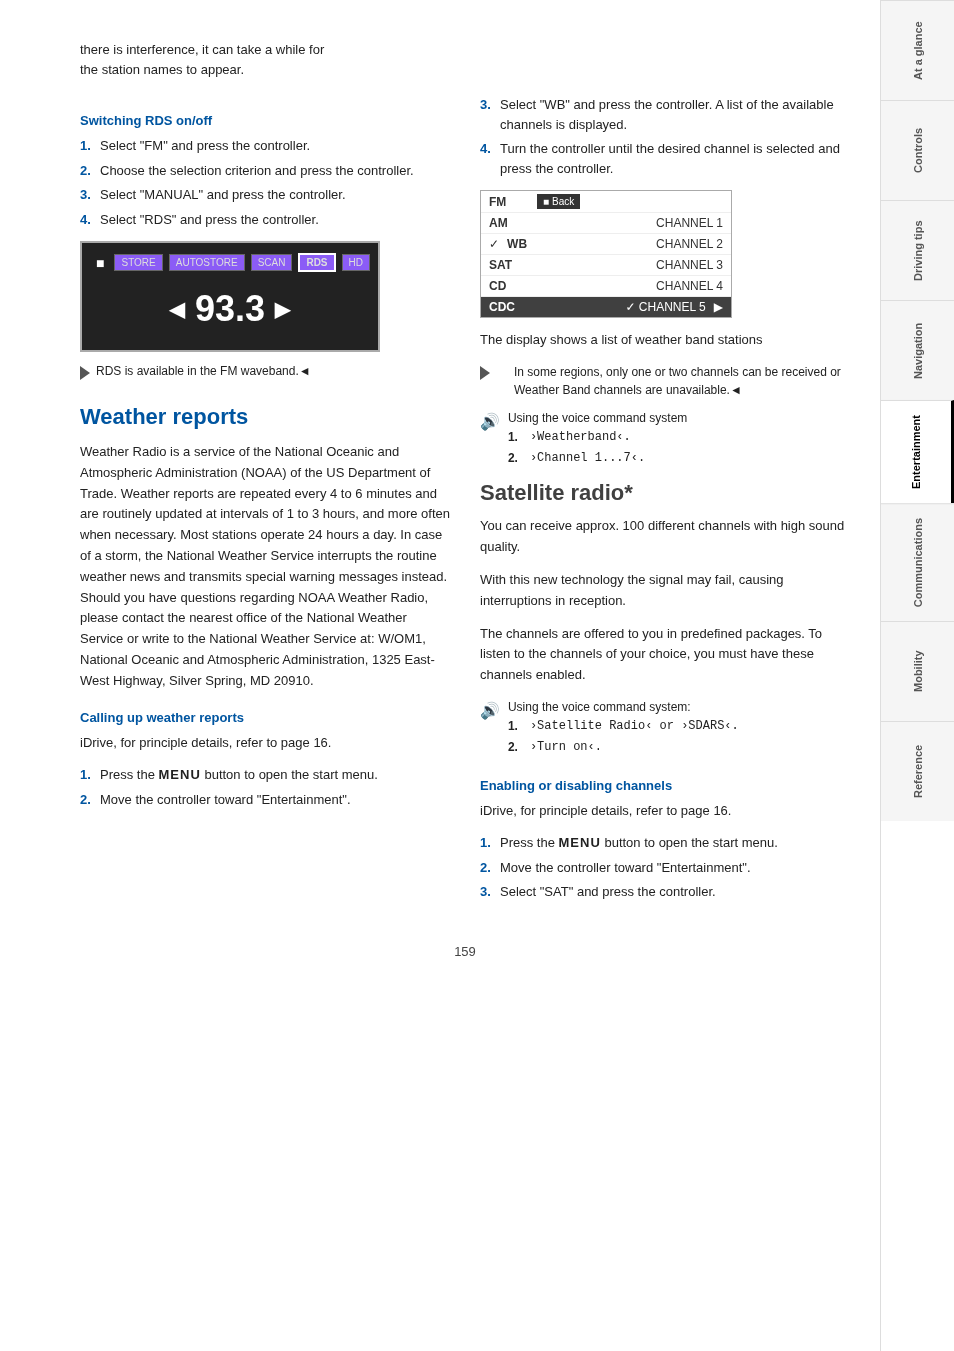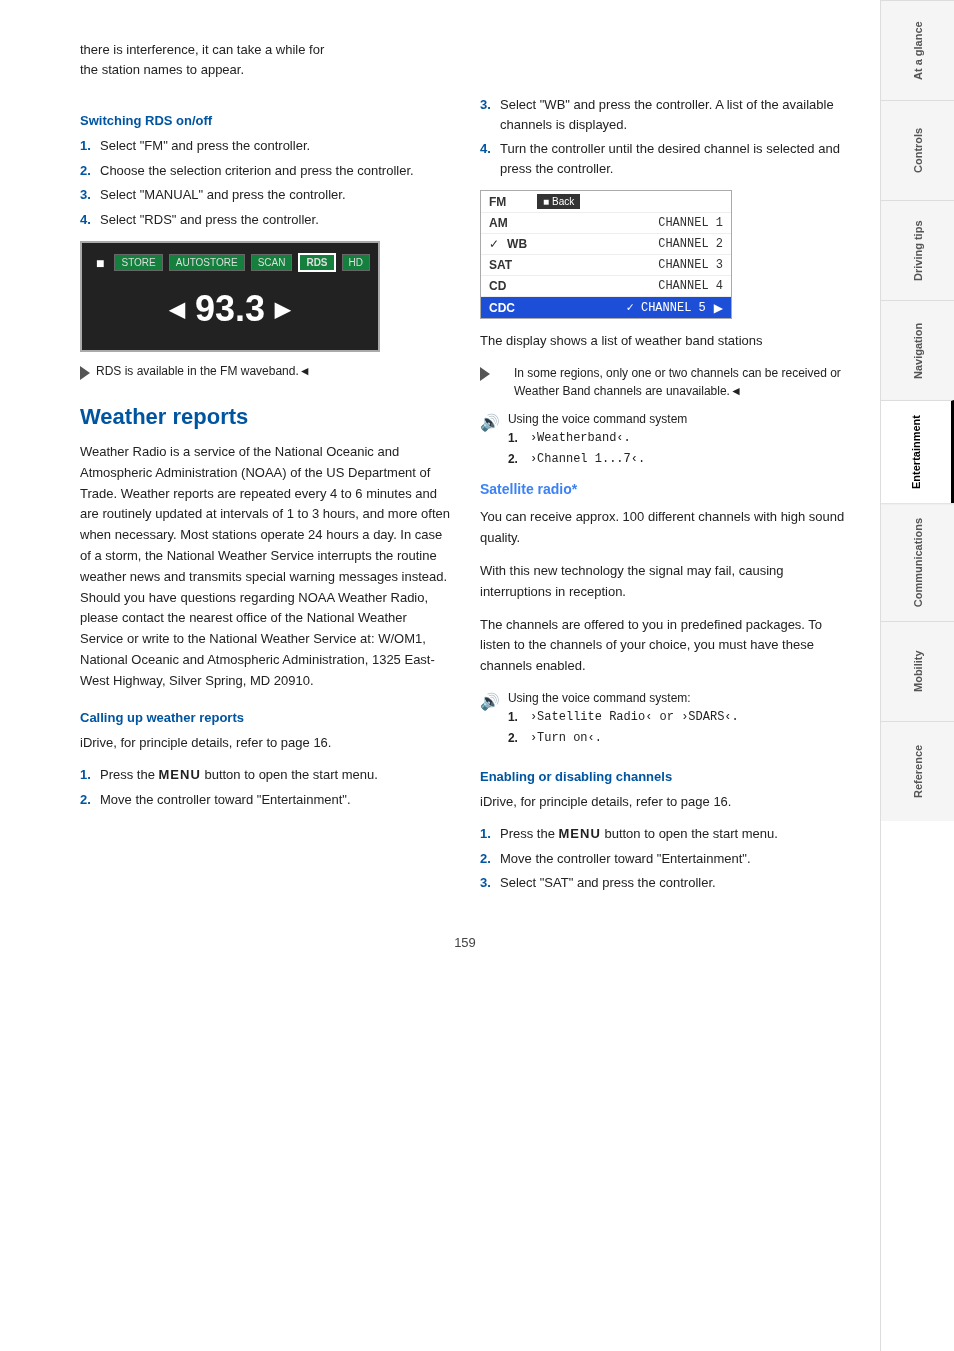--- a/index.html
+++ b/index.html
@@ -106,21 +106,21 @@
 
     .radio-display-top {
       display: flex;
       align-items: center;
       gap: 6px;
       font-size: 11px;
       margin-bottom: 6px;
     }
 
     .radio-btn {
-      background: #15803d;
+      background: #8b5cf6;
       border: 1px solid #666;
       color: #ddd;
       padding: 2px 6px;
       font-size: 10px;
     }
 
     .radio-btn.rds-active {
       border: 2px solid #fff;
       font-weight: bold;
     }
@@ -223,30 +223,29 @@
       display: flex;
       align-items: center;
       gap: 3px;
     }
 
     .channel-row .channel-name {
       flex: 1;
       text-align: right;
       font-size: 12px;
       color: #333;
-      font-family: Liberation Mono, monospace;
     }
 
     .channel-row .checkmark {
       color: #333;
       font-size: 12px;
     }
 
     .channel-row.highlighted {
-      background: #1d4ed8;
+      background: #404040;
       color: #fff;
       justify-content: space-between;
     }
 
     .channel-row.highlighted .channel-name {
       color: #fff;
     }
 
     
     .note-box {
@@ -304,23 +303,23 @@
     
     .page-number {
       text-align: center;
       margin-top: 30px;
       font-size: 13px;
       color: #444;
     }
 
     
     .satellite-heading {
-      font-size: 14px;
-      font-weight: bold;
-      color: #3b82f6;
+      font-size: 22px;
+      font-weight: bold;
+      color: #404040;
       margin-top: 10px;
       margin-bottom: 10px;
     }
 
     .menu-bold {
       font-weight: bold;
       font-variant: small-caps;
       letter-spacing: 1px;
     }
 

